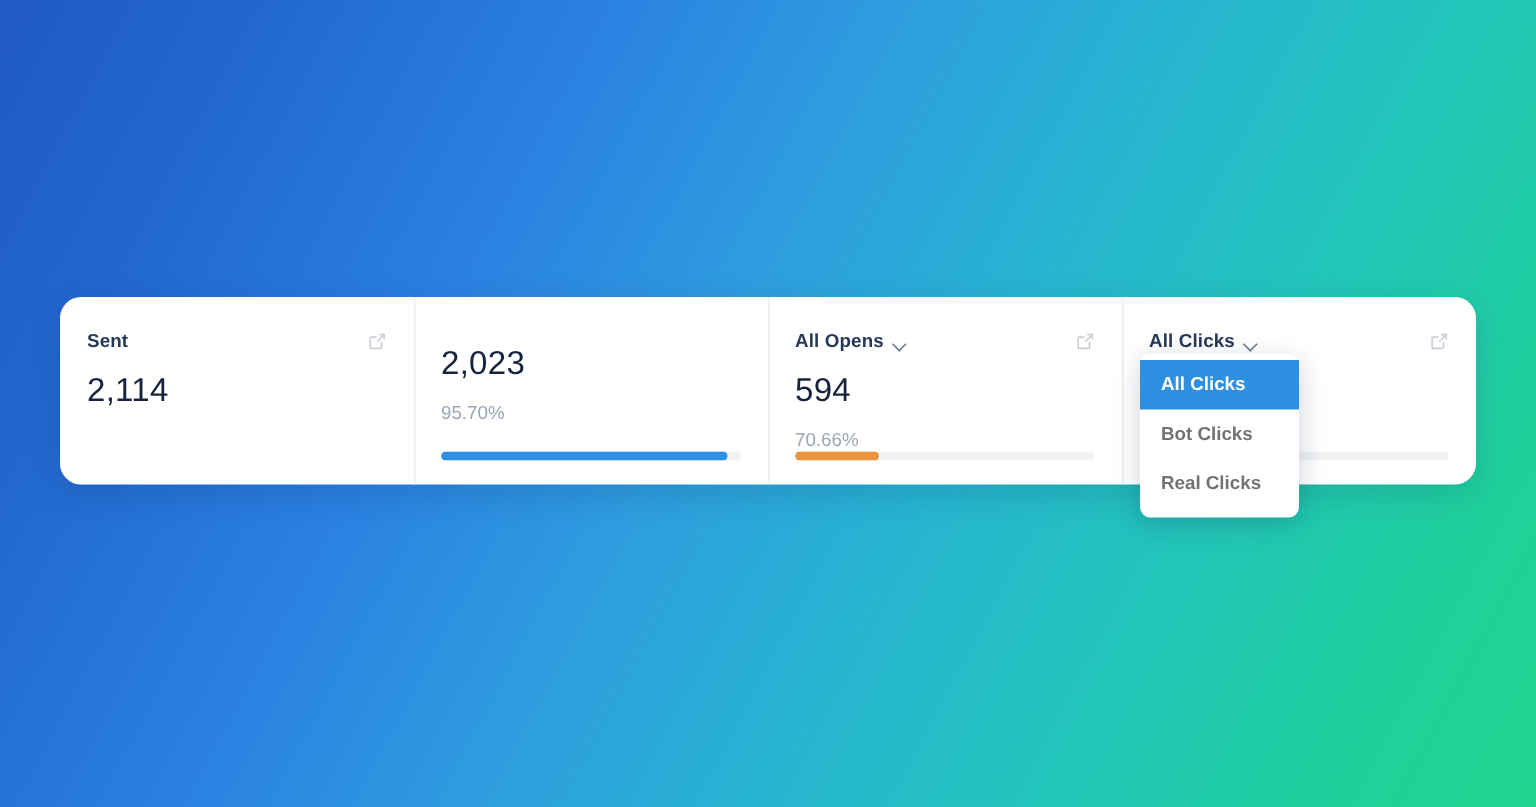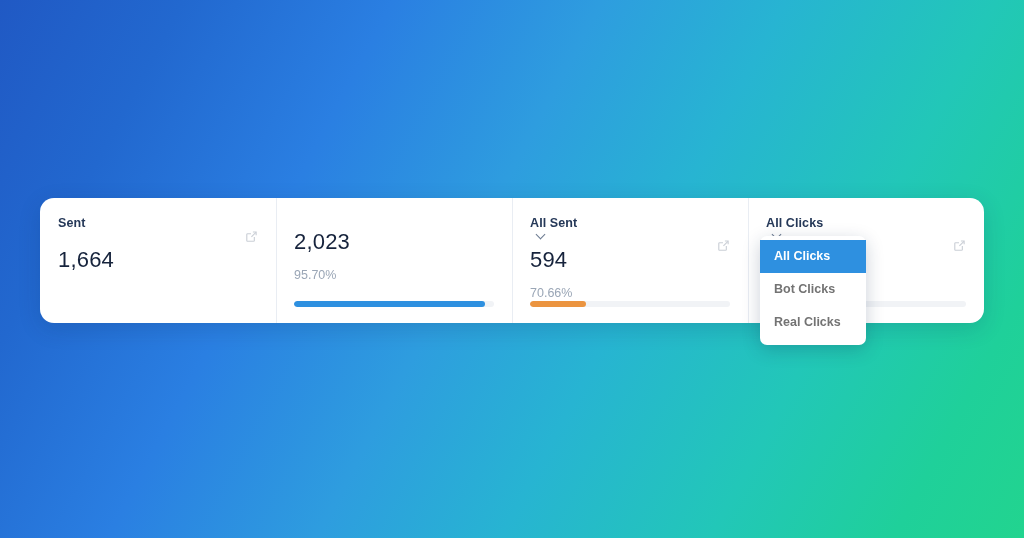--- a/index.html
+++ b/index.html
@@ -50,23 +50,22 @@
     position: absolute;
     left: 0;
     top: 0;
     bottom: 0;
     width: 1px;
     background: #e9edf3;
   }
 
   .card-head {
     display: flex;
-    align-items: flex-start;
+    align-items: flex-end;
     height: 18px;
-    flex-direction: column;
   }
 
   .card-title {
     font-size: 12.5px;
     font-weight: bold;
     color: #253858;
     letter-spacing: .1px;
     white-space: nowrap;
   }
 
@@ -167,36 +166,36 @@
     <div class="card-head">
       <span class="card-title">Sent</span>
       <span class="ext-icon">
         <svg viewBox="0 0 16 16" width="13" height="13" fill="none" stroke="#8b95a5" stroke-width="1.4">
           <path d="M11.5 8.6v4.3a1 1 0 0 1-1 1H3.2a1 1 0 0 1-1-1V5.6a1 1 0 0 1 1-1h4.2"></path>
           <path d="M9.7 2.5h4v4"></path>
             <path d="M13.4 2.9 7.9 8.4"></path>
         </svg>
       </span>
     </div>
-    <div class="card-value">1,664</div>
+    <div class="card-value">2,114</div>
     <div class="card-pct"></div>
 
   </div>
 
   <div class="stat-card">
     <div class="card-value">2,023</div>
     <div class="card-pct">95.70%</div>
     <div class="bar-track">
       <div class="bar-fill" style="width:95.7%;background:#2e90e0"></div>
     </div>
   </div>
 
   <div class="stat-card">
     <div class="card-head">
-      <span class="card-title">All Sent</span>
+      <span class="card-title">All Opens</span>
       <span class="chev"></span>
       <span class="ext-icon">
         <svg viewBox="0 0 16 16" width="13" height="13" fill="none" stroke="#8b95a5" stroke-width="1.4">
           <path d="M11.5 8.6v4.3a1 1 0 0 1-1 1H3.2a1 1 0 0 1-1-1V5.6a1 1 0 0 1 1-1h4.2"></path>
           <path d="M9.7 2.5h4v4"></path>
             <path d="M13.4 2.9 7.9 8.4"></path>
         </svg>
       </span>
     </div>
     <div class="card-value">594</div>

